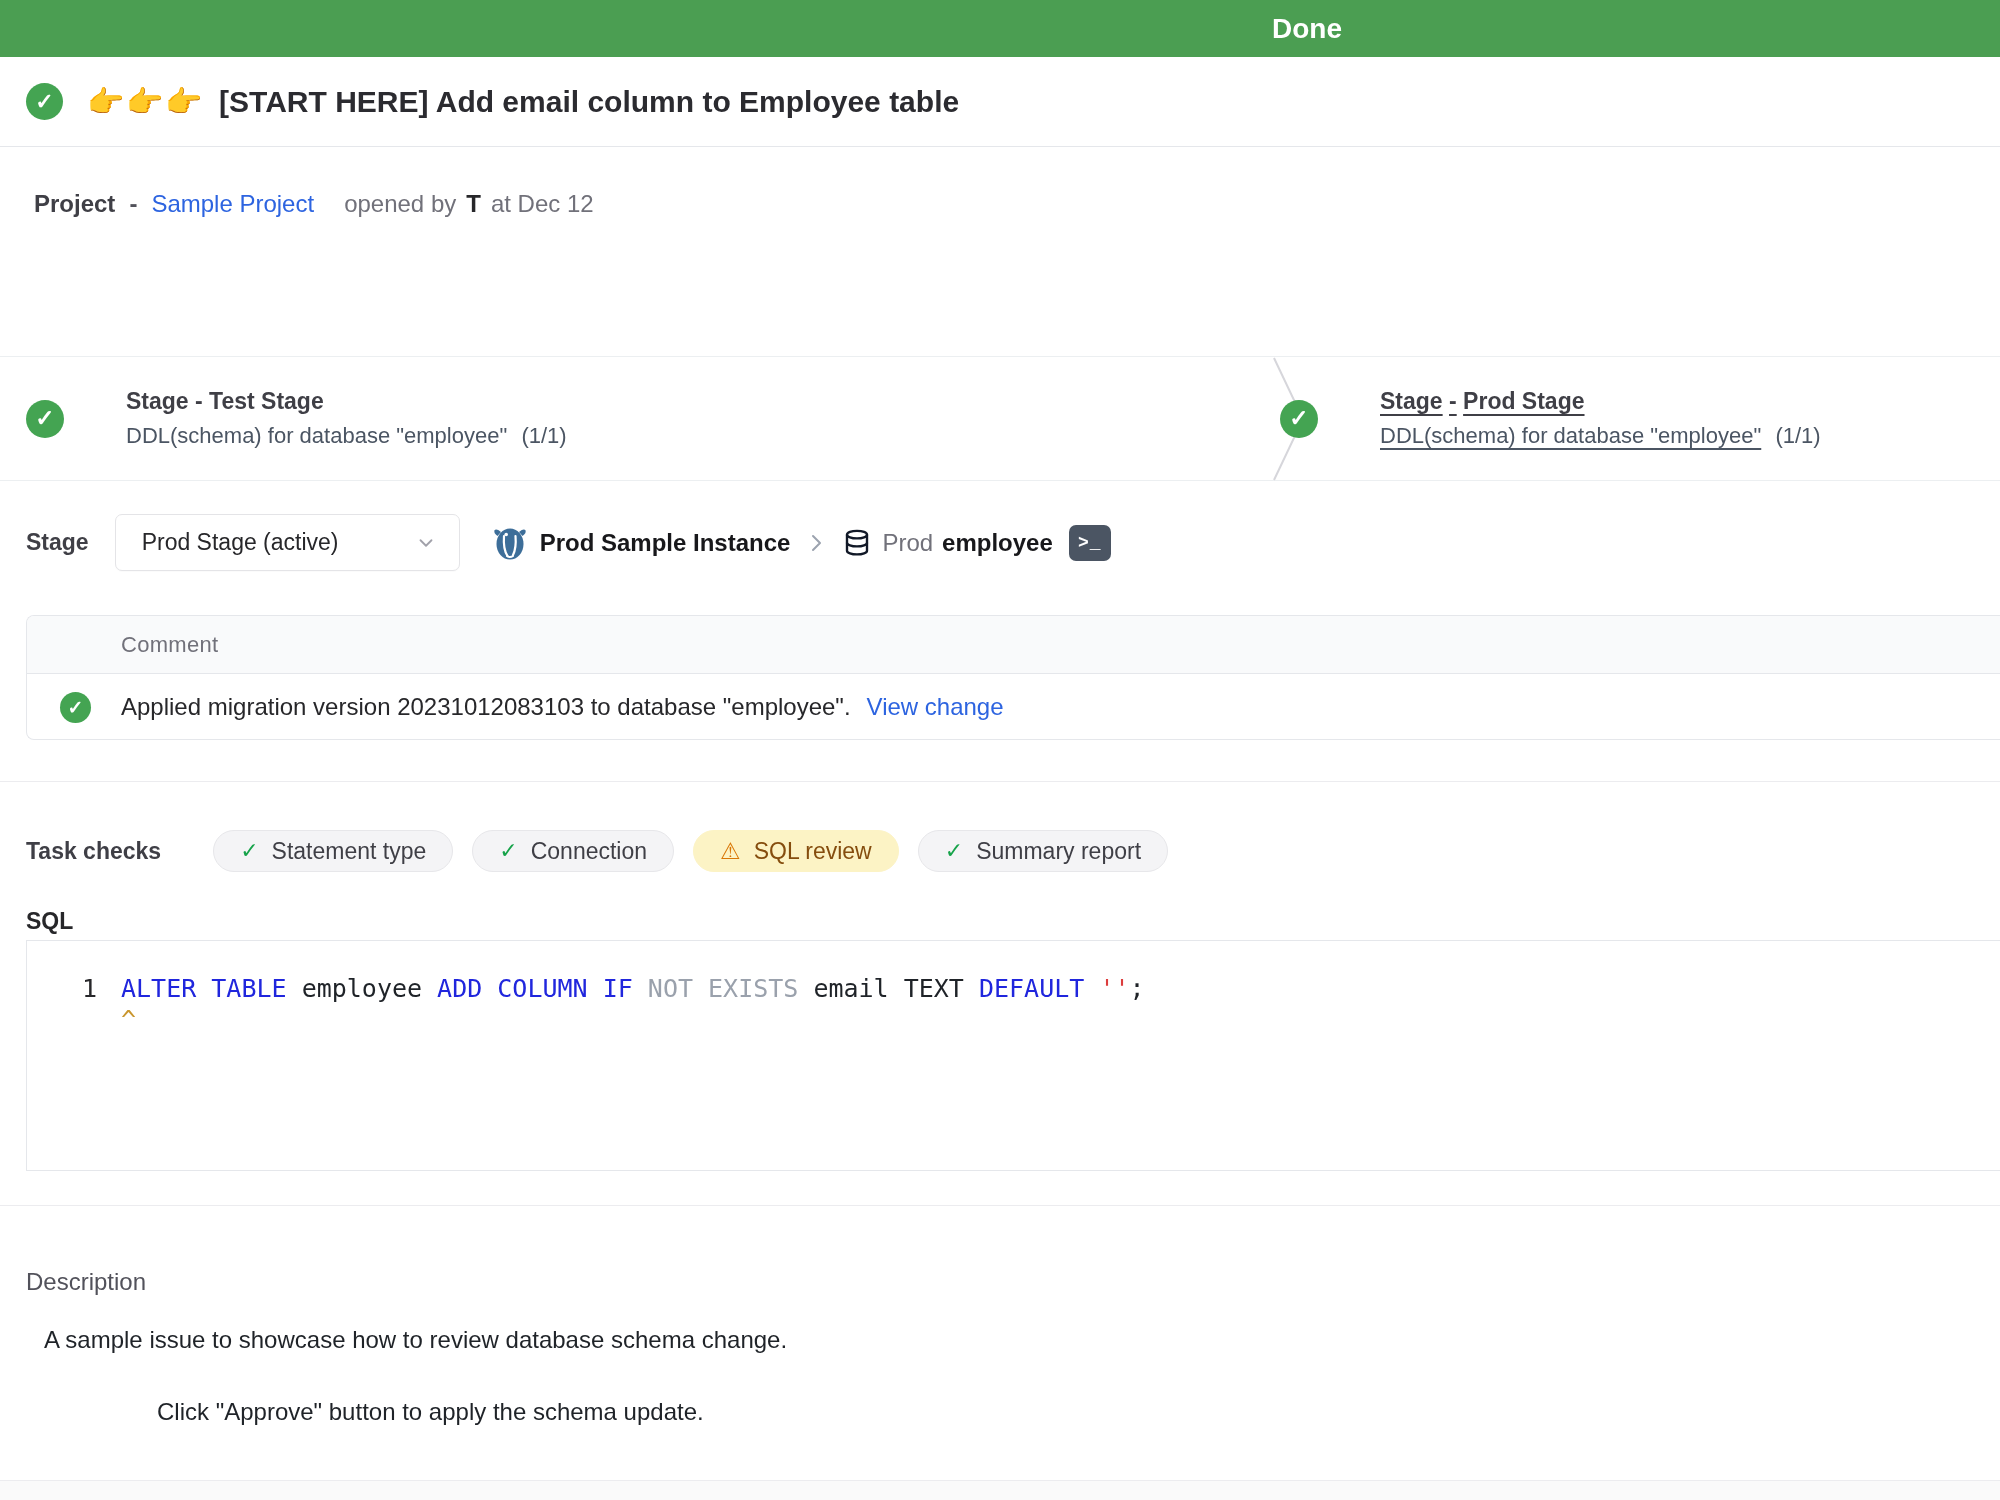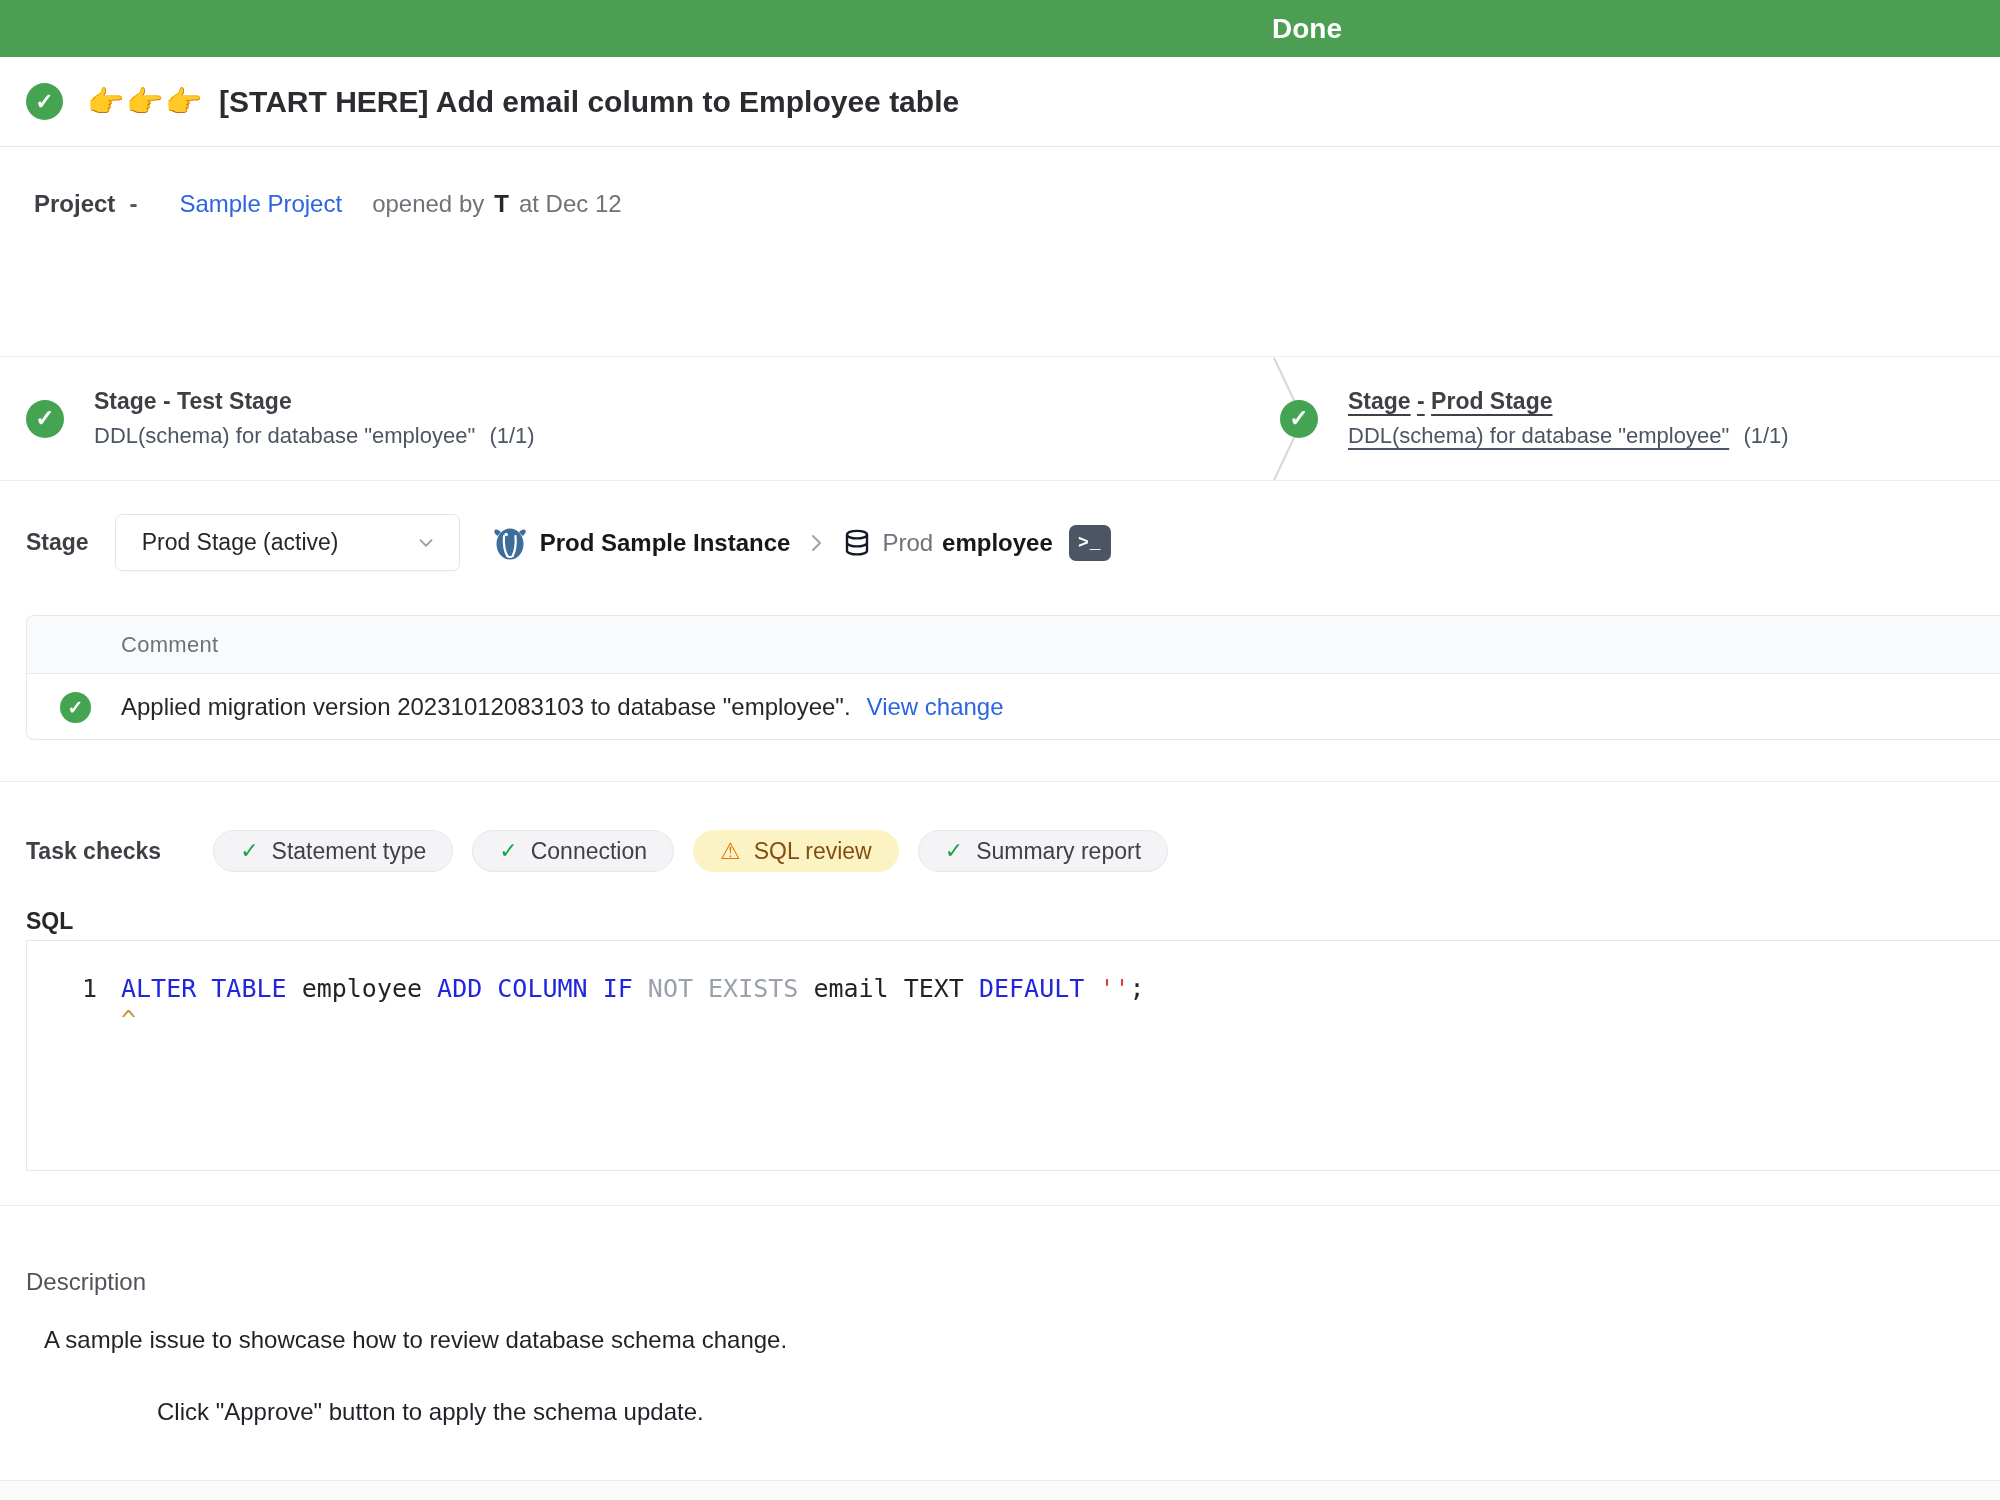--- a/index.html
+++ b/index.html
@@ -31,29 +31,29 @@
   .cc-37{width:37px;height:37px;font-size:22px;}
   .cc-38{width:38px;height:38px;font-size:23px;}
   .cc-31{width:31px;height:31px;font-size:19px;}
   .issue-title{margin-left:24px;font-size:30px;font-weight:700;color:#2b2b30;display:flex;align-items:center;}
   .issue-emoji{color:#eca73f;margin-right:14px;letter-spacing:2px;font-weight:400;}
 
   
   .project-row{left:34px;top:190px;height:36px;display:flex;align-items:baseline;font-size:24px;}
   .project-label{font-weight:600;color:#3f3f46;}
   .project-dash{color:#52525b;margin:0 14px;font-weight:600;}
-  .project-link{color:var(--link-blue);font-weight:500;cursor:pointer;margin-left:28px;}
+  .project-link{color:var(--link-blue);font-weight:500;cursor:pointer;}
   .opened-by{color:#71717a;margin-left:30px;}
   .creator{color:#27272a;font-weight:700;margin-left:10px;}
   .opened-at{color:#71717a;margin-left:10px;}
 
   
   .stage-band{left:0;top:356px;width:2000px;height:125px;
     border-top:1px solid #eceff1;border-bottom:1px solid #eceff1;background:#fff;}
-  .stage-cell{position:absolute;top:0;height:100%;display:flex;align-items:center;cursor:pointer;}
+  .stage-cell{position:absolute;top:0;height:100%;display:flex;align-items:center;cursor:pointer;gap:32px;}
   .stage-cell-1{left:26px;}
   .stage-cell-2{left:1280px;}
   .stage-texts{margin-left:30px;display:flex;flex-direction:column;gap:8px;}
   .stage-title{font-size:23px;font-weight:600;color:#3f3f46;}
   .stage-sub{font-size:22px;color:#4b5563;}
   .stage-cell-2 .stage-title span.u,
   .stage-cell-2 .stage-sub span.u{text-decoration:underline;text-underline-offset:5px;text-decoration-thickness:1.5px;}
   .stage-progress{margin-left:8px;}
   .stage-chevron{position:absolute;left:1272px;top:0;}
 

